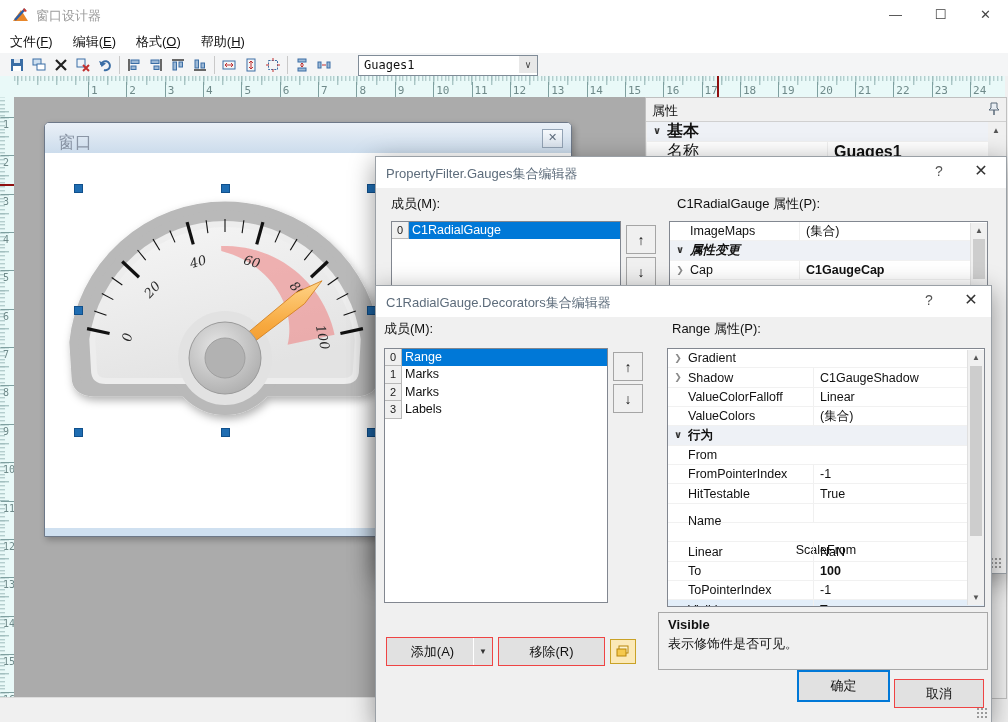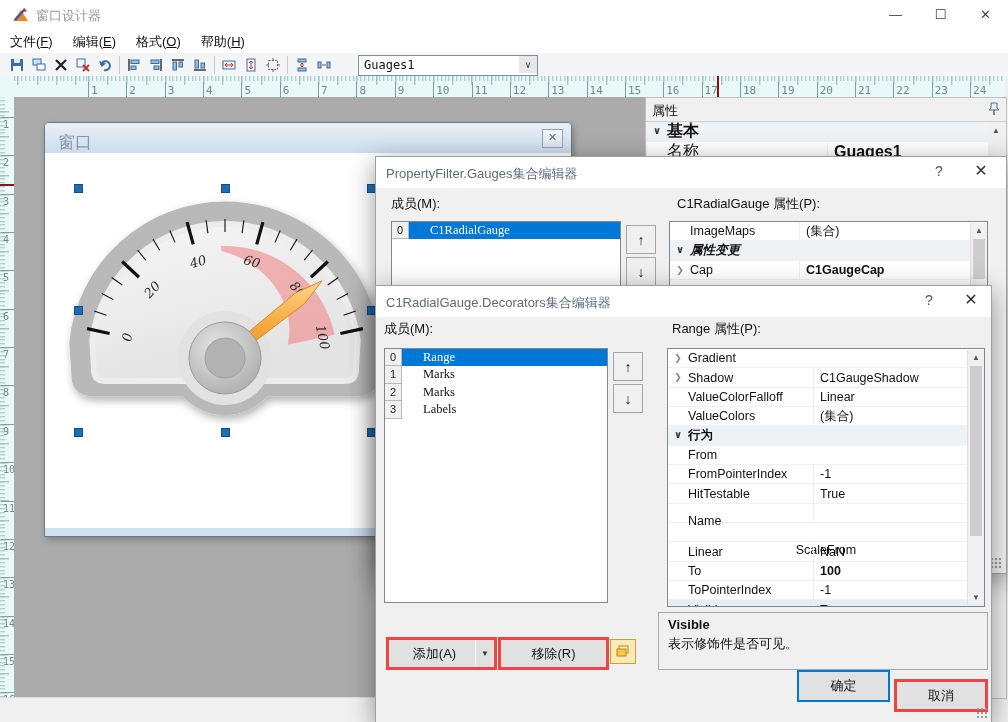--- a/index.html
+++ b/index.html
@@ -54,24 +54,24 @@
   
   .dialog{background:#f0f0f0;border:1px solid #9aa0a6;box-shadow:0 6px 24px rgba(0,0,0,0.40);}
   .dtitle{position:absolute;left:0;top:0;width:100%;height:31px;background:#ffffff;}
   .dtitle .dt{position:absolute;left:10px;top:8px;font-size:13px;color:#5d6c7b;}
   .dhelp{position:absolute;top:6px;width:26px;height:20px;text-align:center;font-size:14px;color:#555;}
   .dclose{position:absolute;top:4px;width:30px;height:22px;text-align:center;font-size:16px;color:#333;}
   .dlabel{position:absolute;font-size:13px;color:#111;}
   .lb{position:absolute;background:#fff;border:1px solid #828790;overflow:hidden;}
   .lbit{height:17.4px;display:flex;font-size:12.5px;align-items:stretch;}
   .lbidx{width:16px;flex:0 0 16px;background:#f0f0f0;border-right:1px solid #b8b8b8;border-bottom:1px solid #b8b8b8;text-align:center;font-size:11px;line-height:16px;color:#222;}
-  .lbnm{flex:1;padding:1px 0 0 21px;color:#111;font-family:Liberation Serif, serif;}
+  .lbnm{flex:1;padding:1px 0 0 3px;color:#111;}
   .lbit.sel .lbnm{background:#0078d7;color:#fff;}
   .sqbtn{position:absolute;background:#f0f0f0;border:1px solid #a5a5a5;display:flex;align-items:center;justify-content:center;font-size:14px;color:#111;font-weight:bold;}
-  .btn{position:absolute;background:#e1e1e1;border:3px solid #ef4444;font-size:13px;color:#111;display:flex;align-items:center;justify-content:center;}
+  .btn{position:absolute;background:#e1e1e1;border:1px solid #ef4444;font-size:13px;color:#111;display:flex;align-items:center;justify-content:center;}
   .btn.default{border:2px solid #0078d7;}
   
   .pgrid{position:absolute;background:#fff;border:1px solid #828790;overflow:hidden;font-size:12.5px;}
   .prow{display:flex;align-items:center;border-bottom:1px solid #f1f1f1;color:#111;}
   .pgut{flex:0 0 20px;width:20px;text-align:center;color:#8a8a8a;font-size:9px;align-self:stretch;line-height:18px;}
   .plbl{overflow:hidden;white-space:nowrap;}
   .pval{flex:1;padding-left:6px;border-left:1px solid #f0f0f0;overflow:hidden;white-space:nowrap;align-self:stretch;display:flex;align-items:center;}
   .prow.group{background:#eef1f6;font-weight:bold;}
   .prow.group .pgut{color:#333;font-size:10px;}
   .prow.selrow{background:#e3eef9;}

